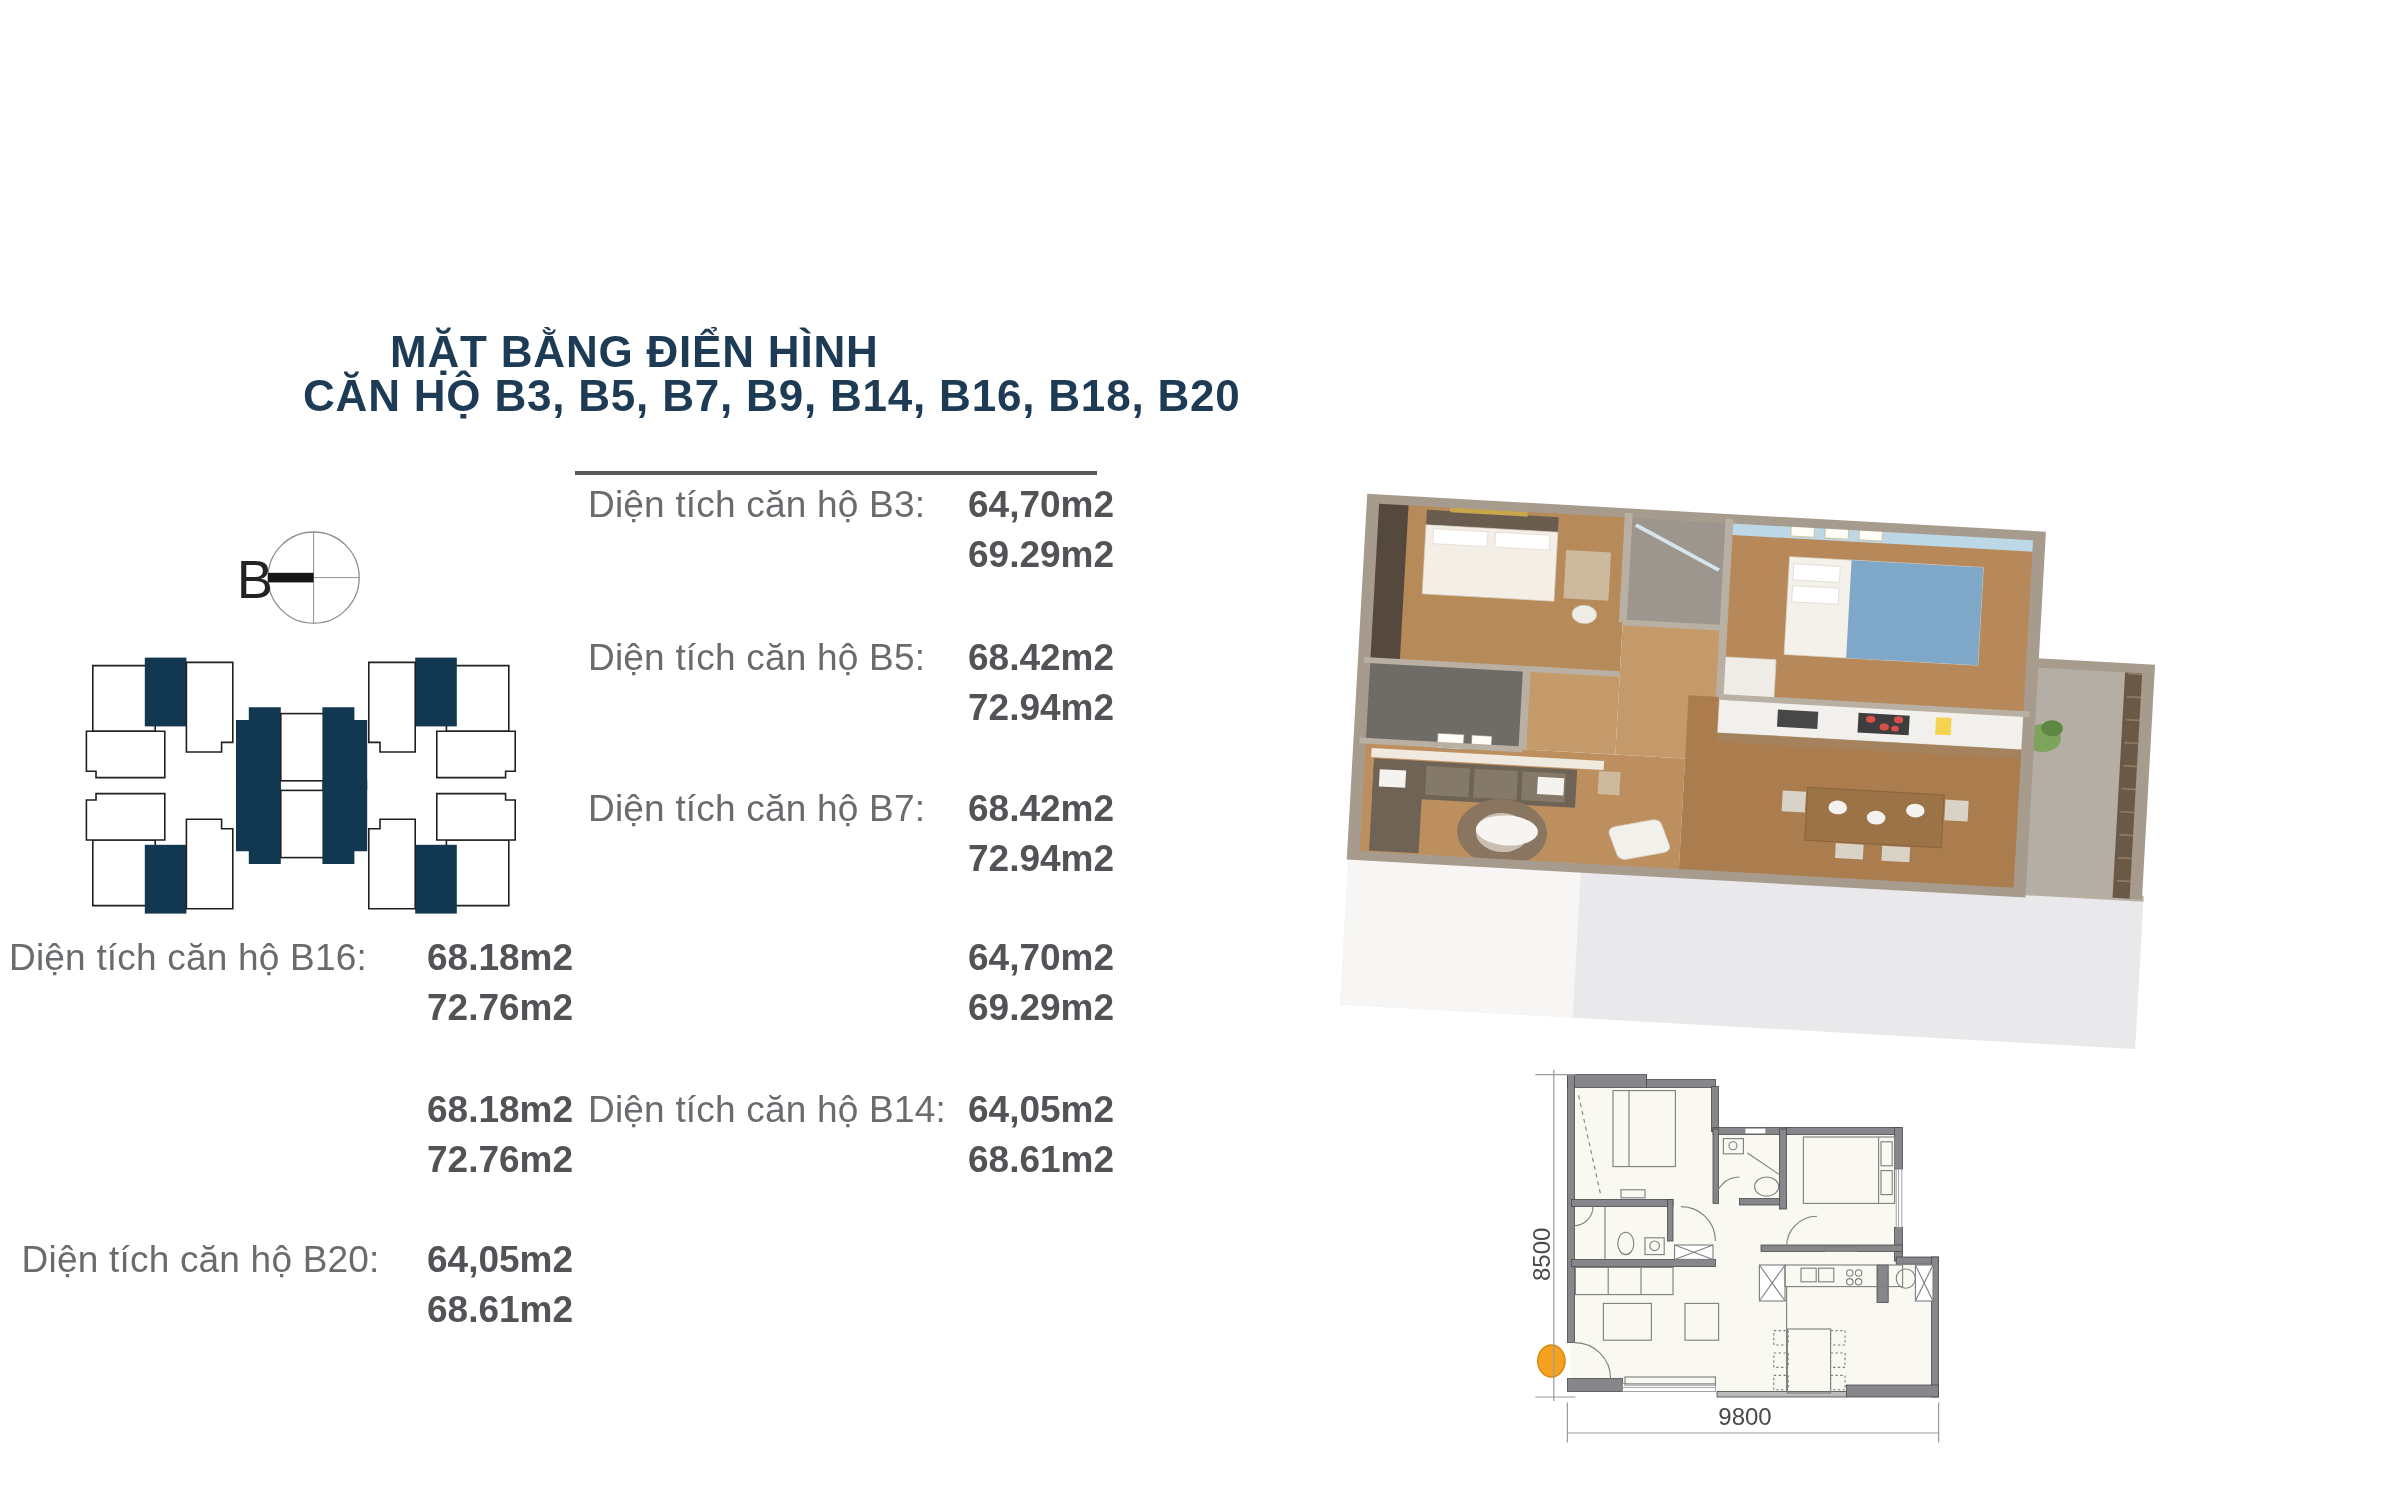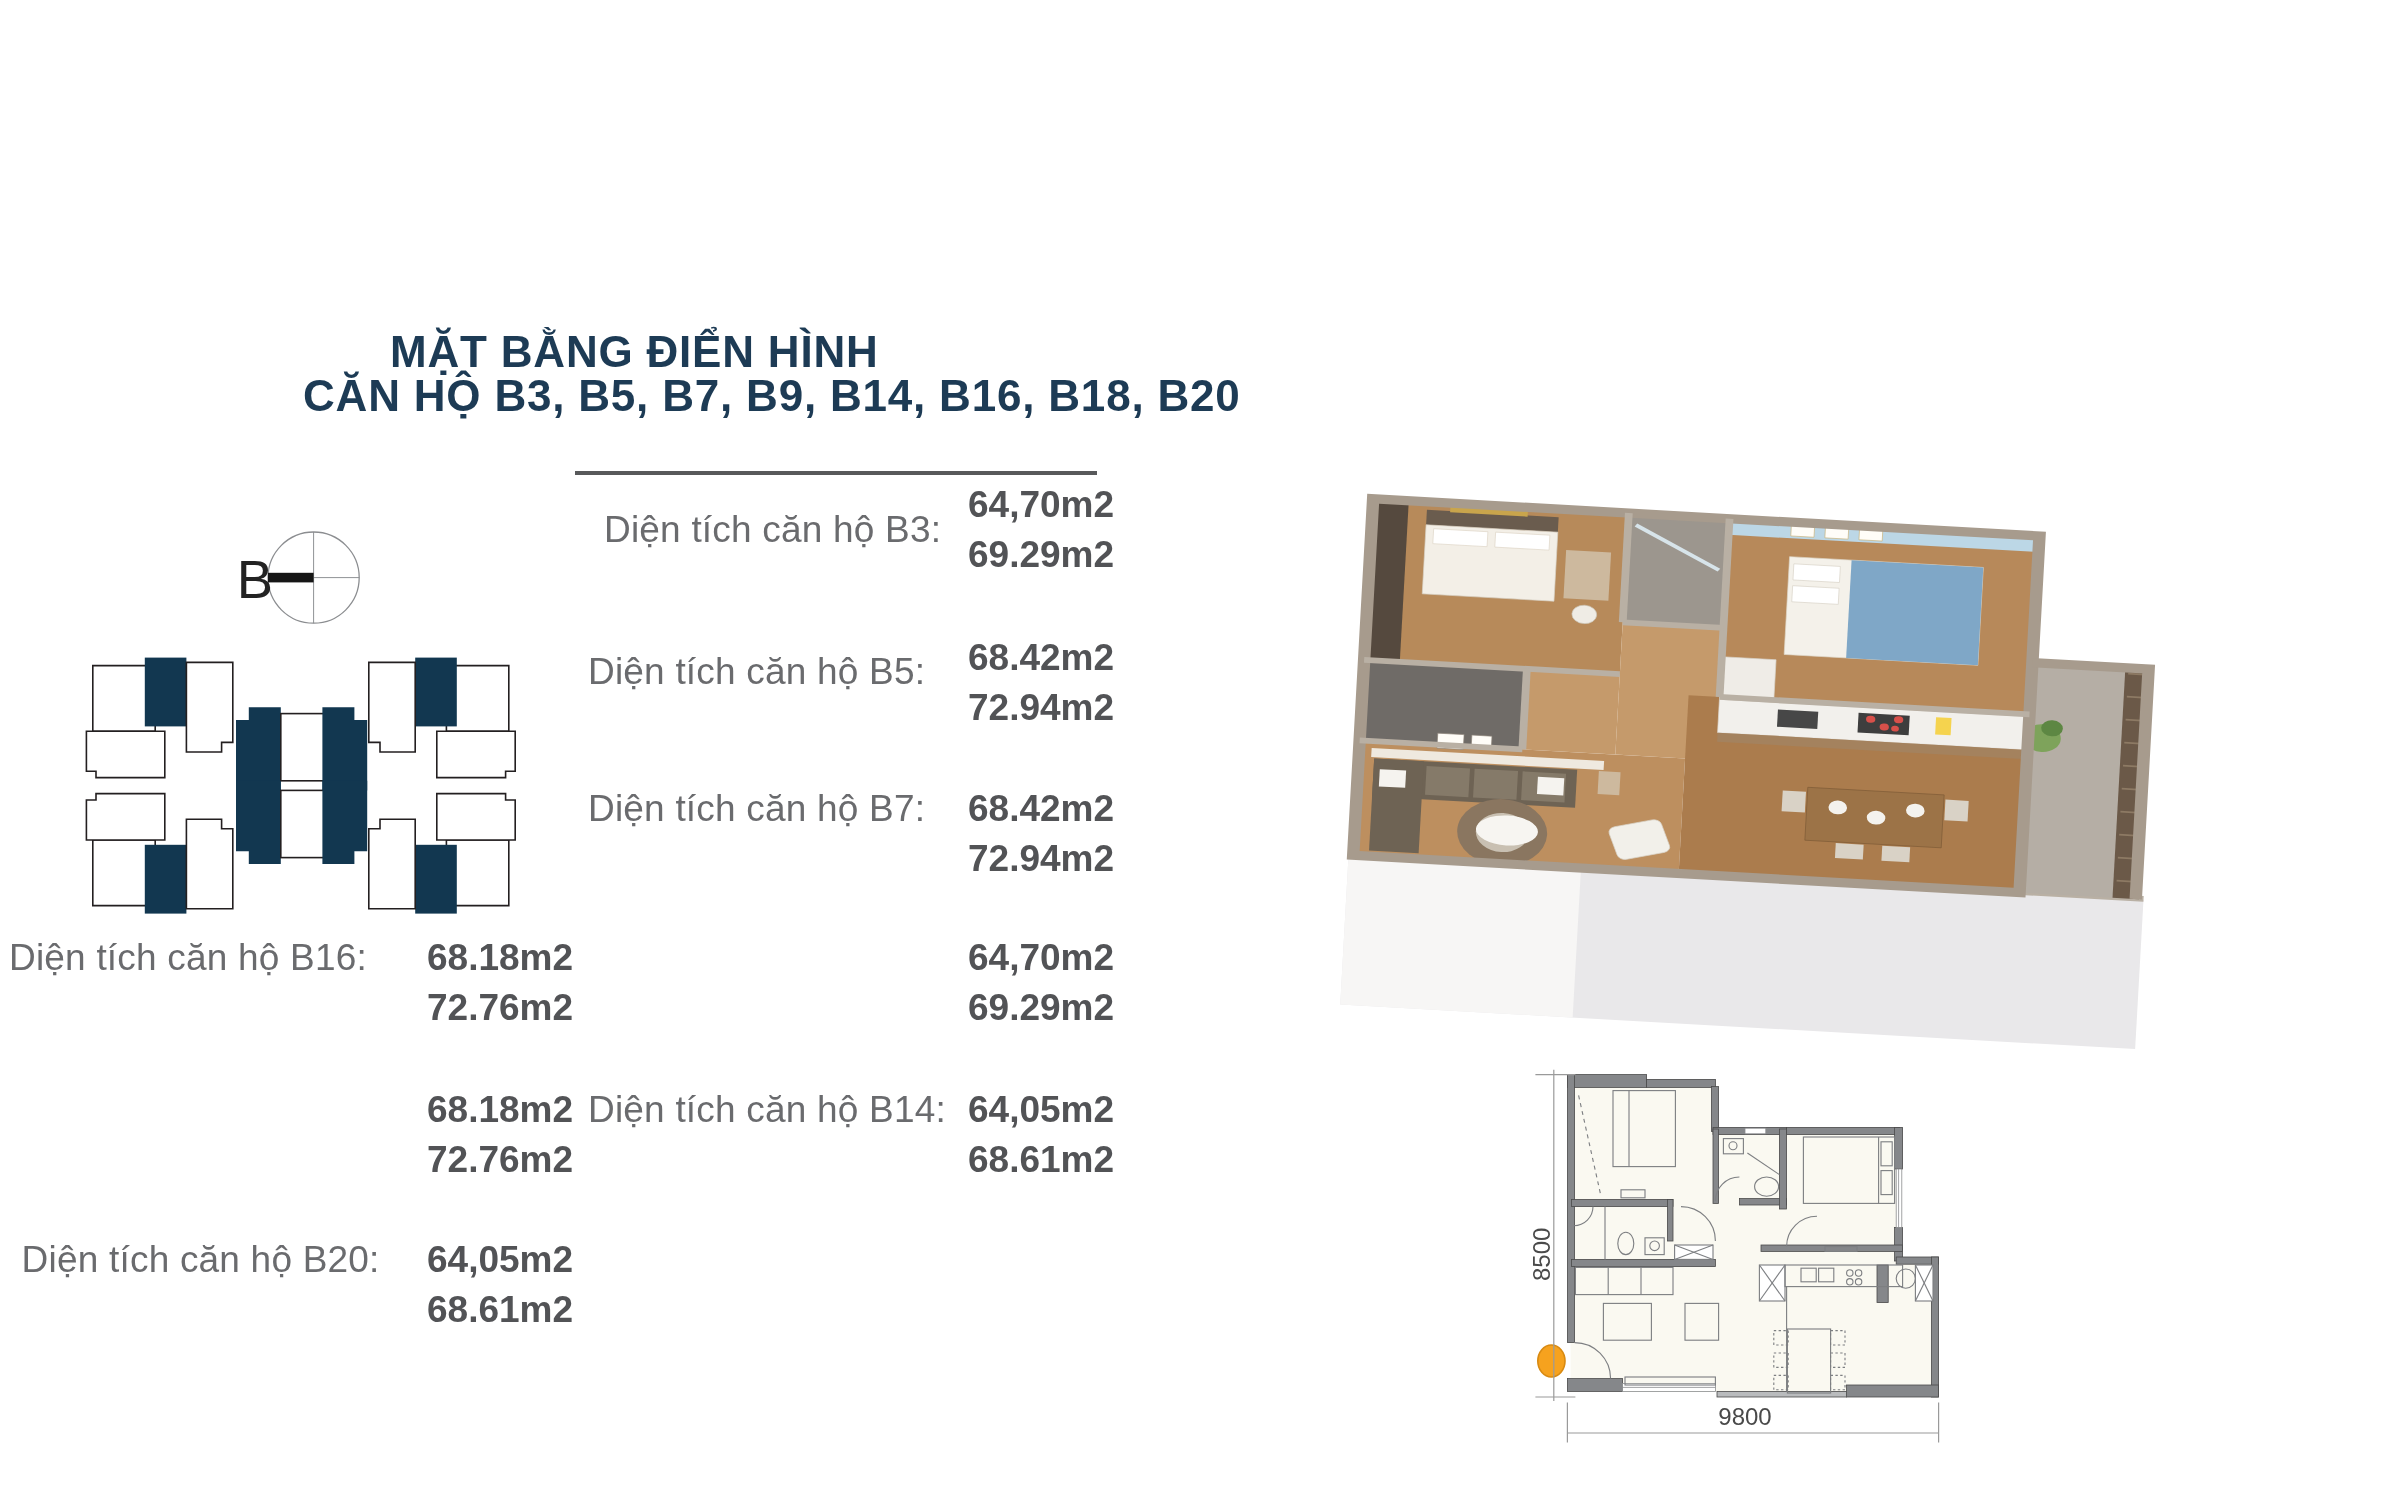--- a/index.html
+++ b/index.html
@@ -45,26 +45,26 @@
     <use href="#cluster" transform="translate(108,822)"></use>
     <use href="#cluster" transform="translate(644,822) scale(-1,1)"></use>
     <use href="#cluster" transform="translate(108,1142) scale(1,-1)"></use>
     <use href="#cluster" transform="translate(644,1142) scale(-1,-1)"></use>
     <use href="#trio"></use>
     <use href="#trio" transform="translate(0,1964) scale(1,-1)"></use>
   </svg>
 
   <div class="abs rule" style="left:575px;top:471px;"></div>
 
-  <div class="abs area-label" style="left:604px;top:480px;margin-top:25px;">Diện tích căn hộ B3:</div>
+  <div class="abs area-label" style="left:588px;top:480px;">Diện tích căn hộ B3:</div>
   <div class="abs area-vals" style="left:968px;top:480px;">
     <div>64,70m2</div>
     <div>69.29m2</div>
   </div>
-  <div class="abs area-label" style="left:588px;top:647px;">Diện tích căn hộ B5:</div>
+  <div class="abs area-label" style="left:588px;top:633px;">Diện tích căn hộ B5:</div>
   <div class="abs area-vals" style="left:968px;top:633px;">
     <div>68.42m2</div>
     <div>72.94m2</div>
   </div>
   <div class="abs area-label" style="left:588px;top:784px;">Diện tích căn hộ B7:</div>
   <div class="abs area-vals" style="left:968px;top:784px;">
     <div>68.42m2</div>
     <div>72.94m2</div>
   </div>
   <div class="abs area-vals" style="left:968px;top:933px;">

